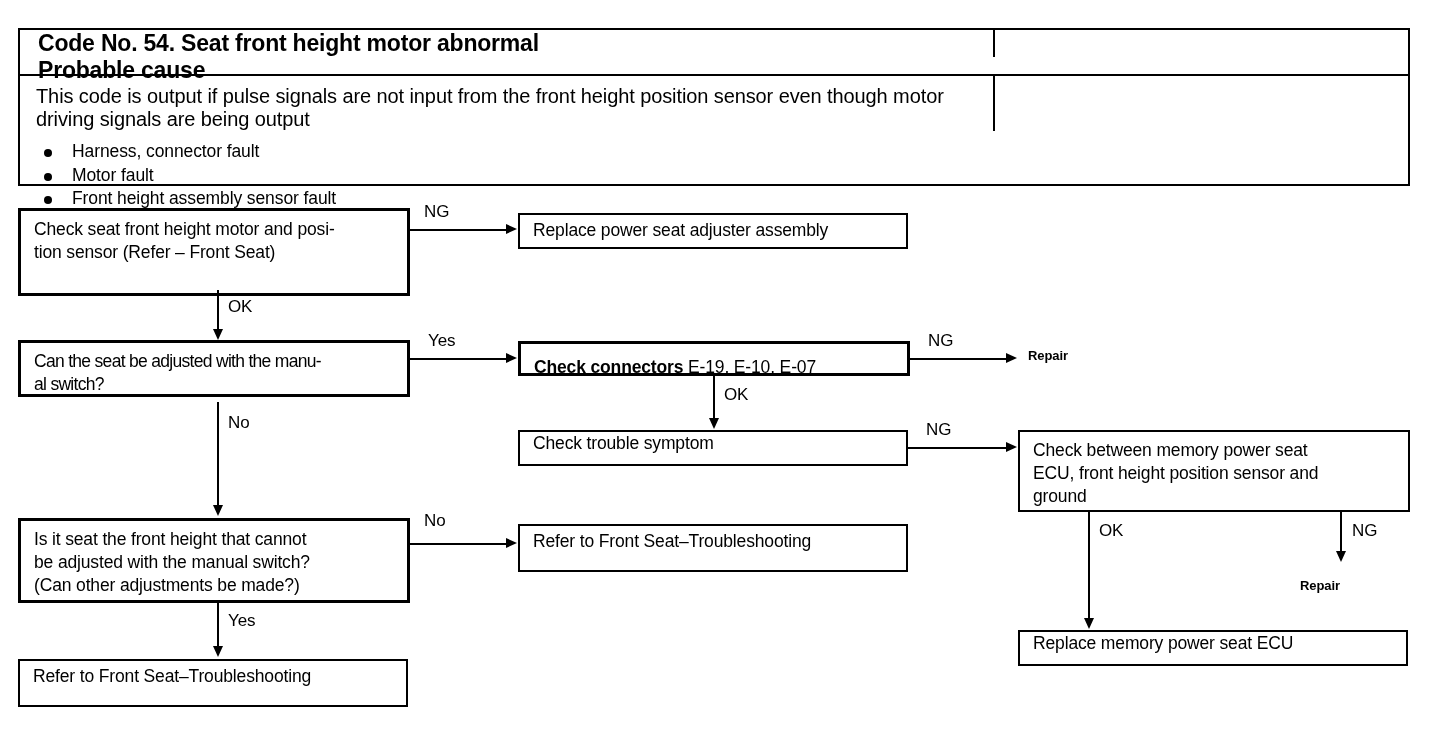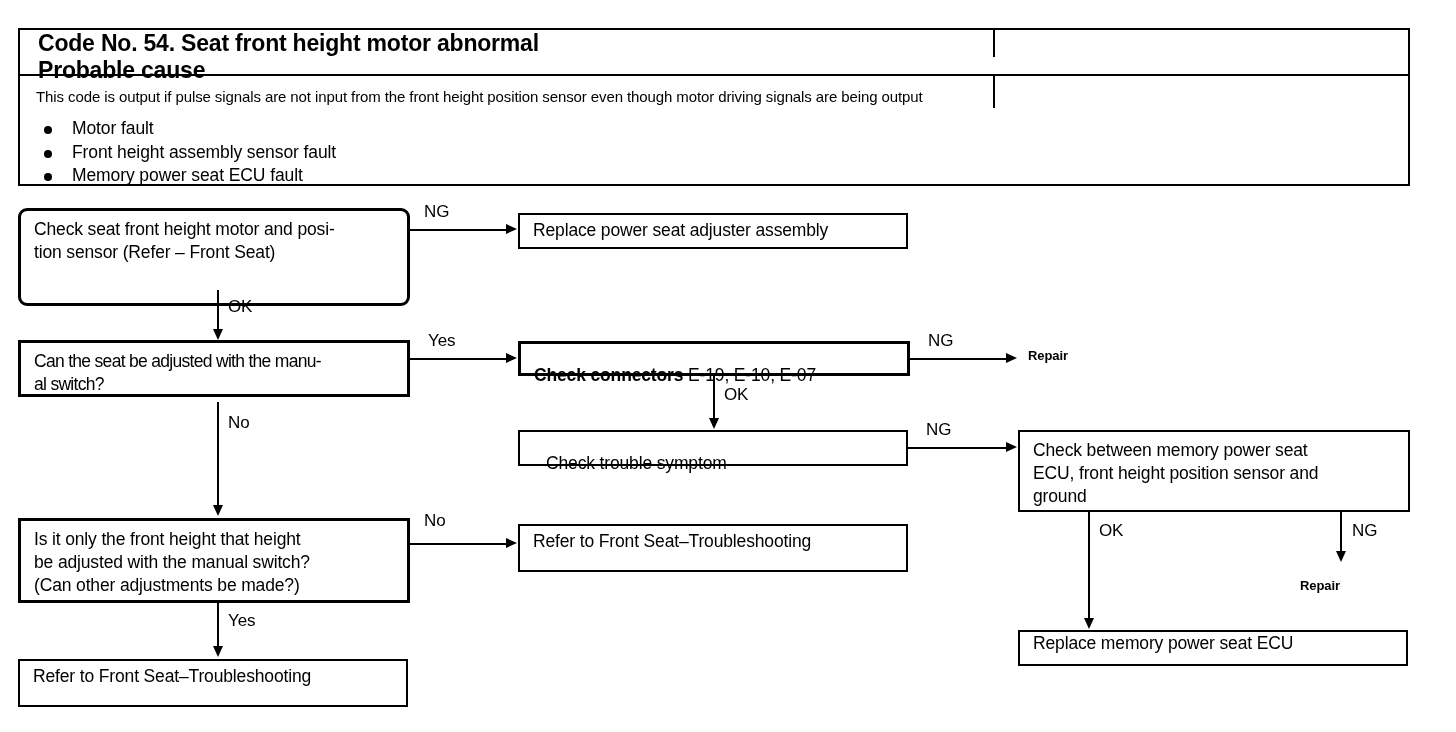--- a/index.html
+++ b/index.html
@@ -40,21 +40,21 @@
   .head .cell-left, .head .cell-right {
     display: flex; align-items: center;
   }
   .tbl-title {
     font-size: 23px;
     font-weight: bold;
     letter-spacing: -0.2px;
     padding-left: 18px;
   }
   .tbl-desc {
-    font-size: 15px;
+    font-size: 20px;
     line-height: 23px;
     padding: 9px 14px 0 16px;
     letter-spacing: -0.1px;
   }
   .cause-list {
     list-style: none;
     margin: 0;
     padding: 9px 0 0 16px;
   }
   .cause-list li {
@@ -141,60 +141,61 @@
       <div class="cell-right">
         <span class="tbl-title">Probable cause</span>
       </div>
     </div>
     <div class="tbl-row body">
       <div class="cell-left">
         <div class="tbl-desc">This  code is output if pulse signals are not input from the front height position sensor even though motor driving signals are being output</div>
       </div>
       <div class="cell-right">
         <ul class="cause-list">
+          <li><span class="bullet"></span><span>Harness, connector fault</span></li>
           <li><span class="bullet"></span><span>Motor fault</span></li>
           <li><span class="bullet"></span><span>Front height assembly sensor fault</span></li>
           <li><span class="bullet"></span><span>Memory power seat ECU fault</span></li>
         </ul>
       </div>
     </div>
   </div>
 
-  <div class="box thick" style="left:18px; top:208px; width:392px; height:98px;border-radius:9px;">
+  <div class="box thick" style="left:18px; top:208px; width:392px; height:88px;">
     <div class="txt">Check seat front height motor and posi-
 tion sensor (Refer – Front Seat)</div>
   </div>
 
   <div class="box" style="left:518px; top:213px; width:390px; height:36px;">
     <div class="txt" style="padding-top:4px;">Replace power seat adjuster assembly</div>
   </div>
 
   <div class="box thick" style="left:18px; top:340px; width:392px; height:57px;">
     <div class="txt tight">Can the seat be adjusted with the manu-
 al switch?</div>
   </div>
 
   <div class="box thick" style="left:518px; top:341px; width:392px; height:35px;">
-    <div class="txt" style="padding-top:20px;"><span class="b">Check connectors</span><span> E-19, E-10, E-07</span></div>
+    <div class="txt" style="padding-top:12px;"><span class="b">Check connectors</span><span> E-19, E-10, E-07</span></div>
   </div>
 
   <div class="plain-label" style="left:1028px; top:348px;">Repair</div>
 
   <div class="box" style="left:518px; top:430px; width:390px; height:36px;">
-    <div class="txt" style="padding-top:20px;margin-left:13px;">Check trouble symptom</div>
+    <div class="txt" style="padding-top:0;">Check trouble symptom</div>
   </div>
 
   <div class="box" style="left:1018px; top:430px; width:392px; height:82px;">
     <div class="txt">Check between memory power seat
 ECU, front height position sensor and
 ground</div>
   </div>
 
   <div class="box thick" style="left:18px; top:518px; width:392px; height:85px;">
-    <div class="txt">Is it only the front height that height
+    <div class="txt">Is it seat the front height that cannot
 be adjusted with the manual switch?
 (Can other adjustments be made?)</div>
   </div>
 
   <div class="box" style="left:518px; top:524px; width:390px; height:48px;">
     <div class="txt" style="padding-top:4px;">Refer to Front Seat–Troubleshooting</div>
   </div>
 
   <div class="plain-label" style="left:1300px; top:578px;">Repair</div>
 

